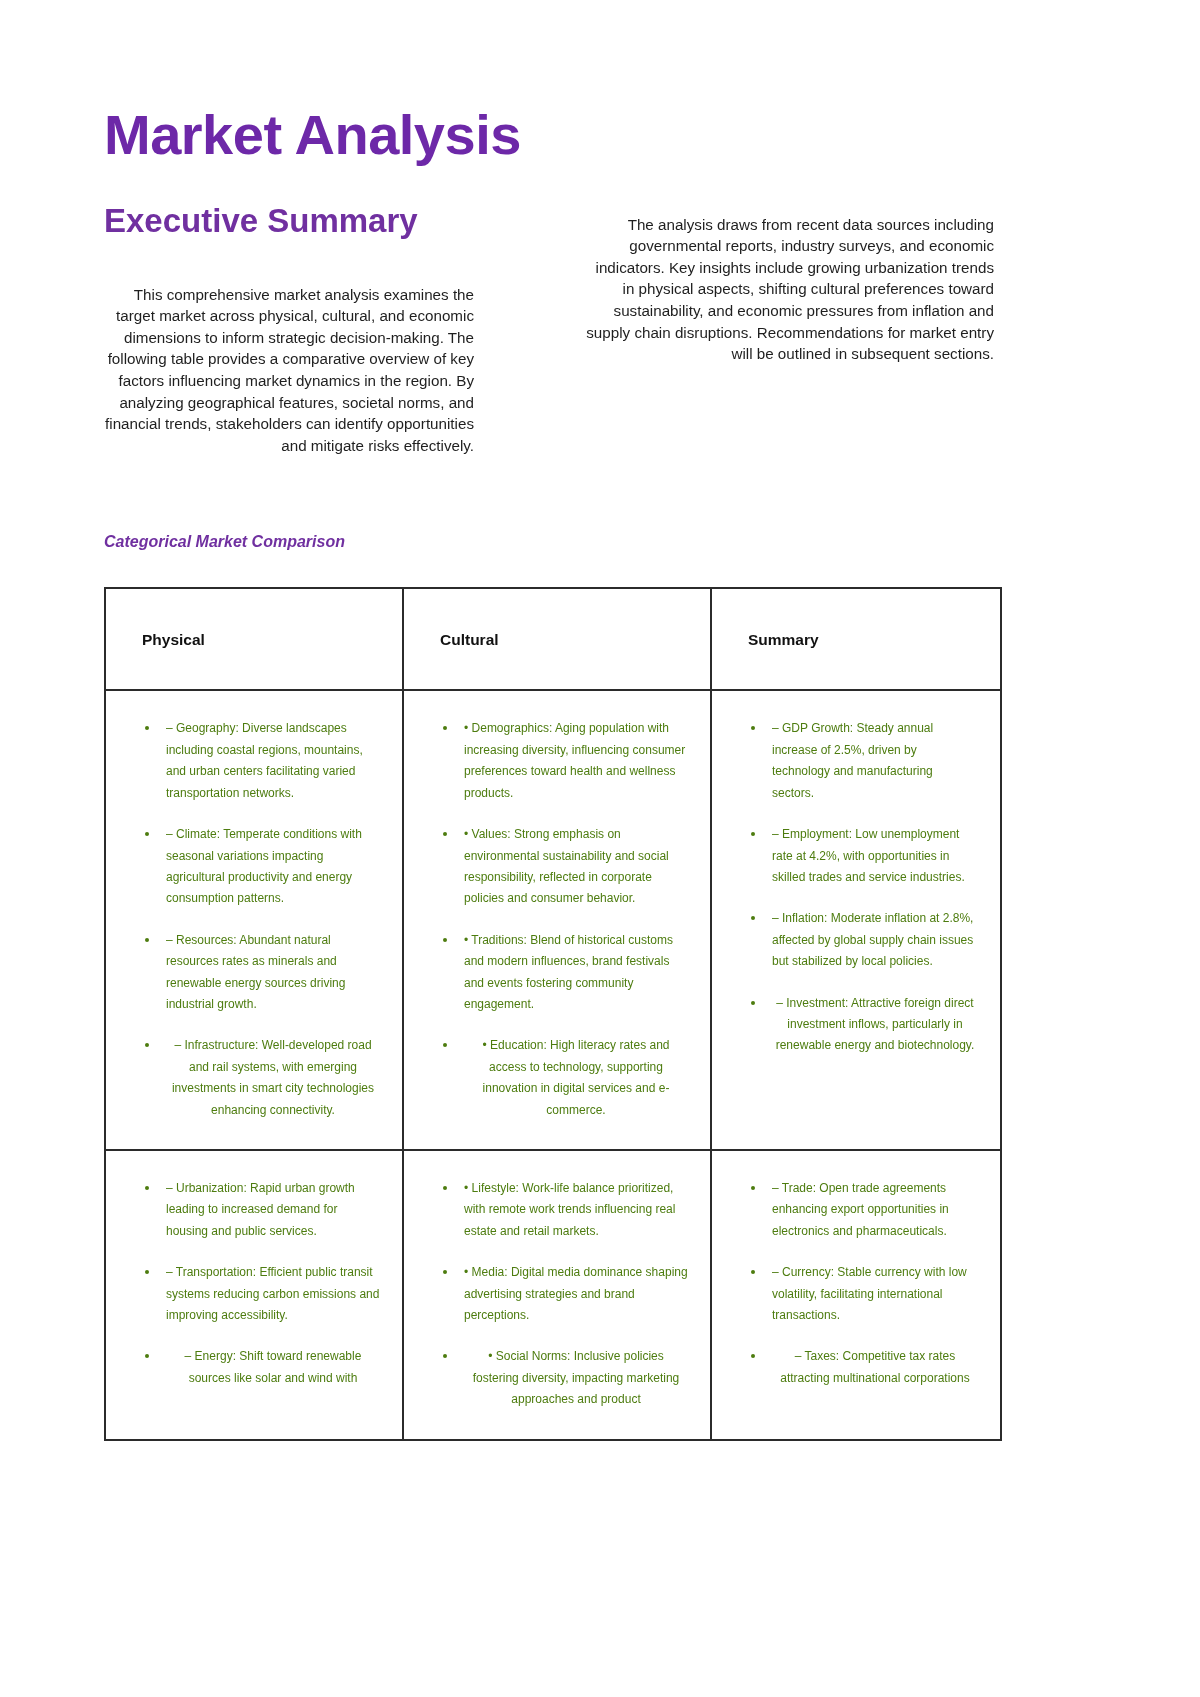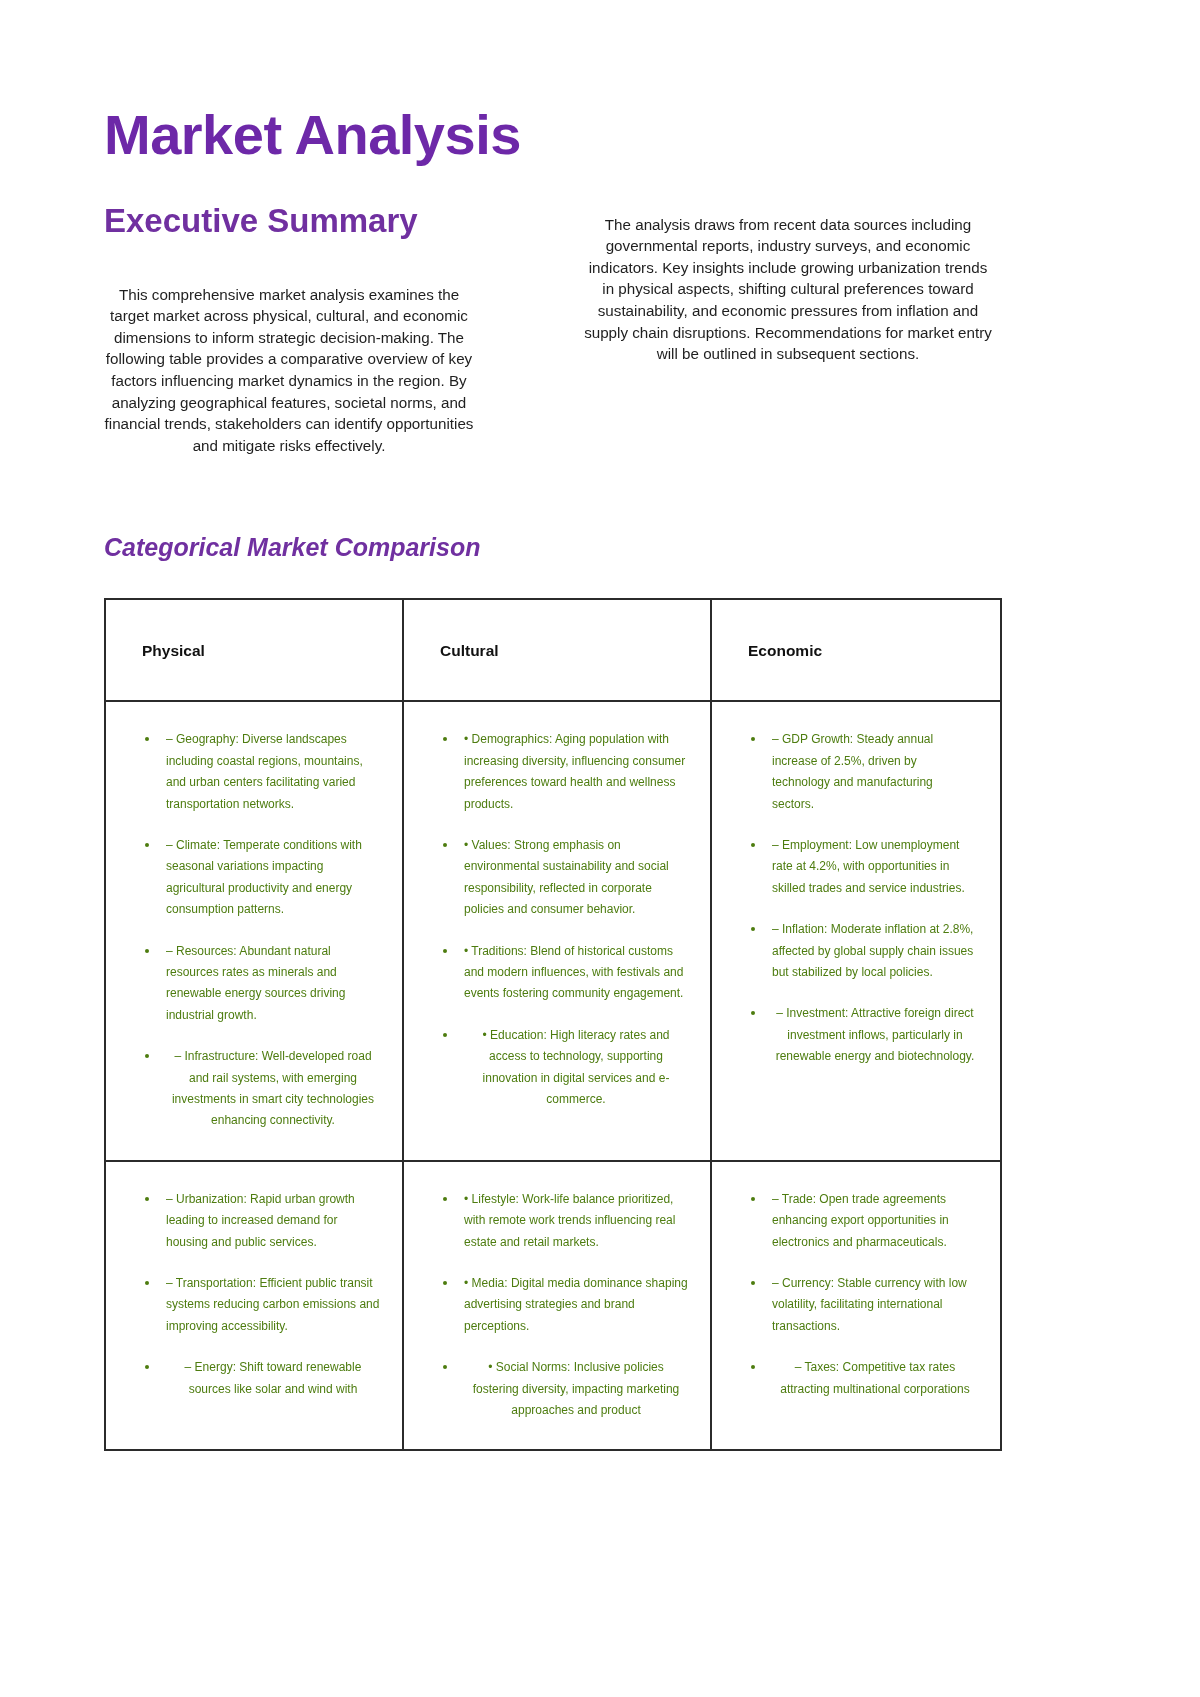--- a/index.html
+++ b/index.html
@@ -49,24 +49,24 @@
     font-weight: bold;
     color: #7030A0;
     margin: 0 0 44px 0;
     line-height: 1.15;
   }
   .body-par {
     font-size: 15.2px;
     line-height: 21.6px;
     color: #1f1f1f;
     margin: 0;
-    text-align: center;
+    text-align: right;
   }
   .table-heading {
-    font-size: 25px;
+    font-size: 16px;
     font-weight: bold;
     font-style: italic;
     color: #7030A0;
     margin: 76px 0 36px 0;
     line-height: 1.2;
   }
   table.cmp {
     width: 896px;
     border-collapse: collapse;
     table-layout: fixed;
@@ -127,38 +127,38 @@
   <table class="cmp">
     <colgroup>
       <col class="c1">
         <col class="c2">
         <col class="c3">
     </colgroup>
     <thead>
       <tr>
         <th>Physical</th>
         <th>Cultural</th>
-        <th>Economic</th>
+        <th>Summary</th>
       </tr>
     </thead>
     <tbody>
       <tr>
         <td>
           <ul class="cell-list">
               <li>– Geography: Diverse landscapes including coastal regions, mountains, and urban centers facilitating varied transportation networks.</li>
               <li>– Climate: Temperate conditions with seasonal variations impacting agricultural productivity and energy consumption patterns.</li>
               <li>– Resources: Abundant natural resources rates as minerals and renewable energy sources driving industrial growth.</li>
               <li>– Infrastructure: Well-developed road and rail systems, with emerging investments in smart city technologies enhancing connectivity.</li>
             </ul>
         </td>
         <td>
           <ul class="cell-list">
               <li>• Demographics: Aging population with increasing diversity, influencing consumer preferences toward health and wellness products.</li>
               <li>• Values: Strong emphasis on environmental sustainability and social responsibility, reflected in corporate policies and consumer behavior.</li>
-              <li>• Traditions: Blend of historical customs and modern influences, with festivals and events fostering community engagement.</li>
+              <li>• Traditions: Blend of historical customs and modern influences, brand festivals and events fostering community engagement.</li>
               <li>• Education: High literacy rates and access to technology, supporting innovation in digital services and e-commerce.</li>
             </ul>
         </td>
         <td>
           <ul class="cell-list">
               <li>– GDP Growth: Steady annual increase of 2.5%, driven by technology and manufacturing sectors.</li>
               <li>– Employment: Low unemployment rate at 4.2%, with opportunities in skilled trades and service industries.</li>
               <li>– Inflation: Moderate inflation at 2.8%, affected by global supply chain issues but stabilized by local policies.</li>
               <li>– Investment: Attractive foreign direct investment inflows, particularly in renewable energy and biotechnology.</li>
             </ul>

